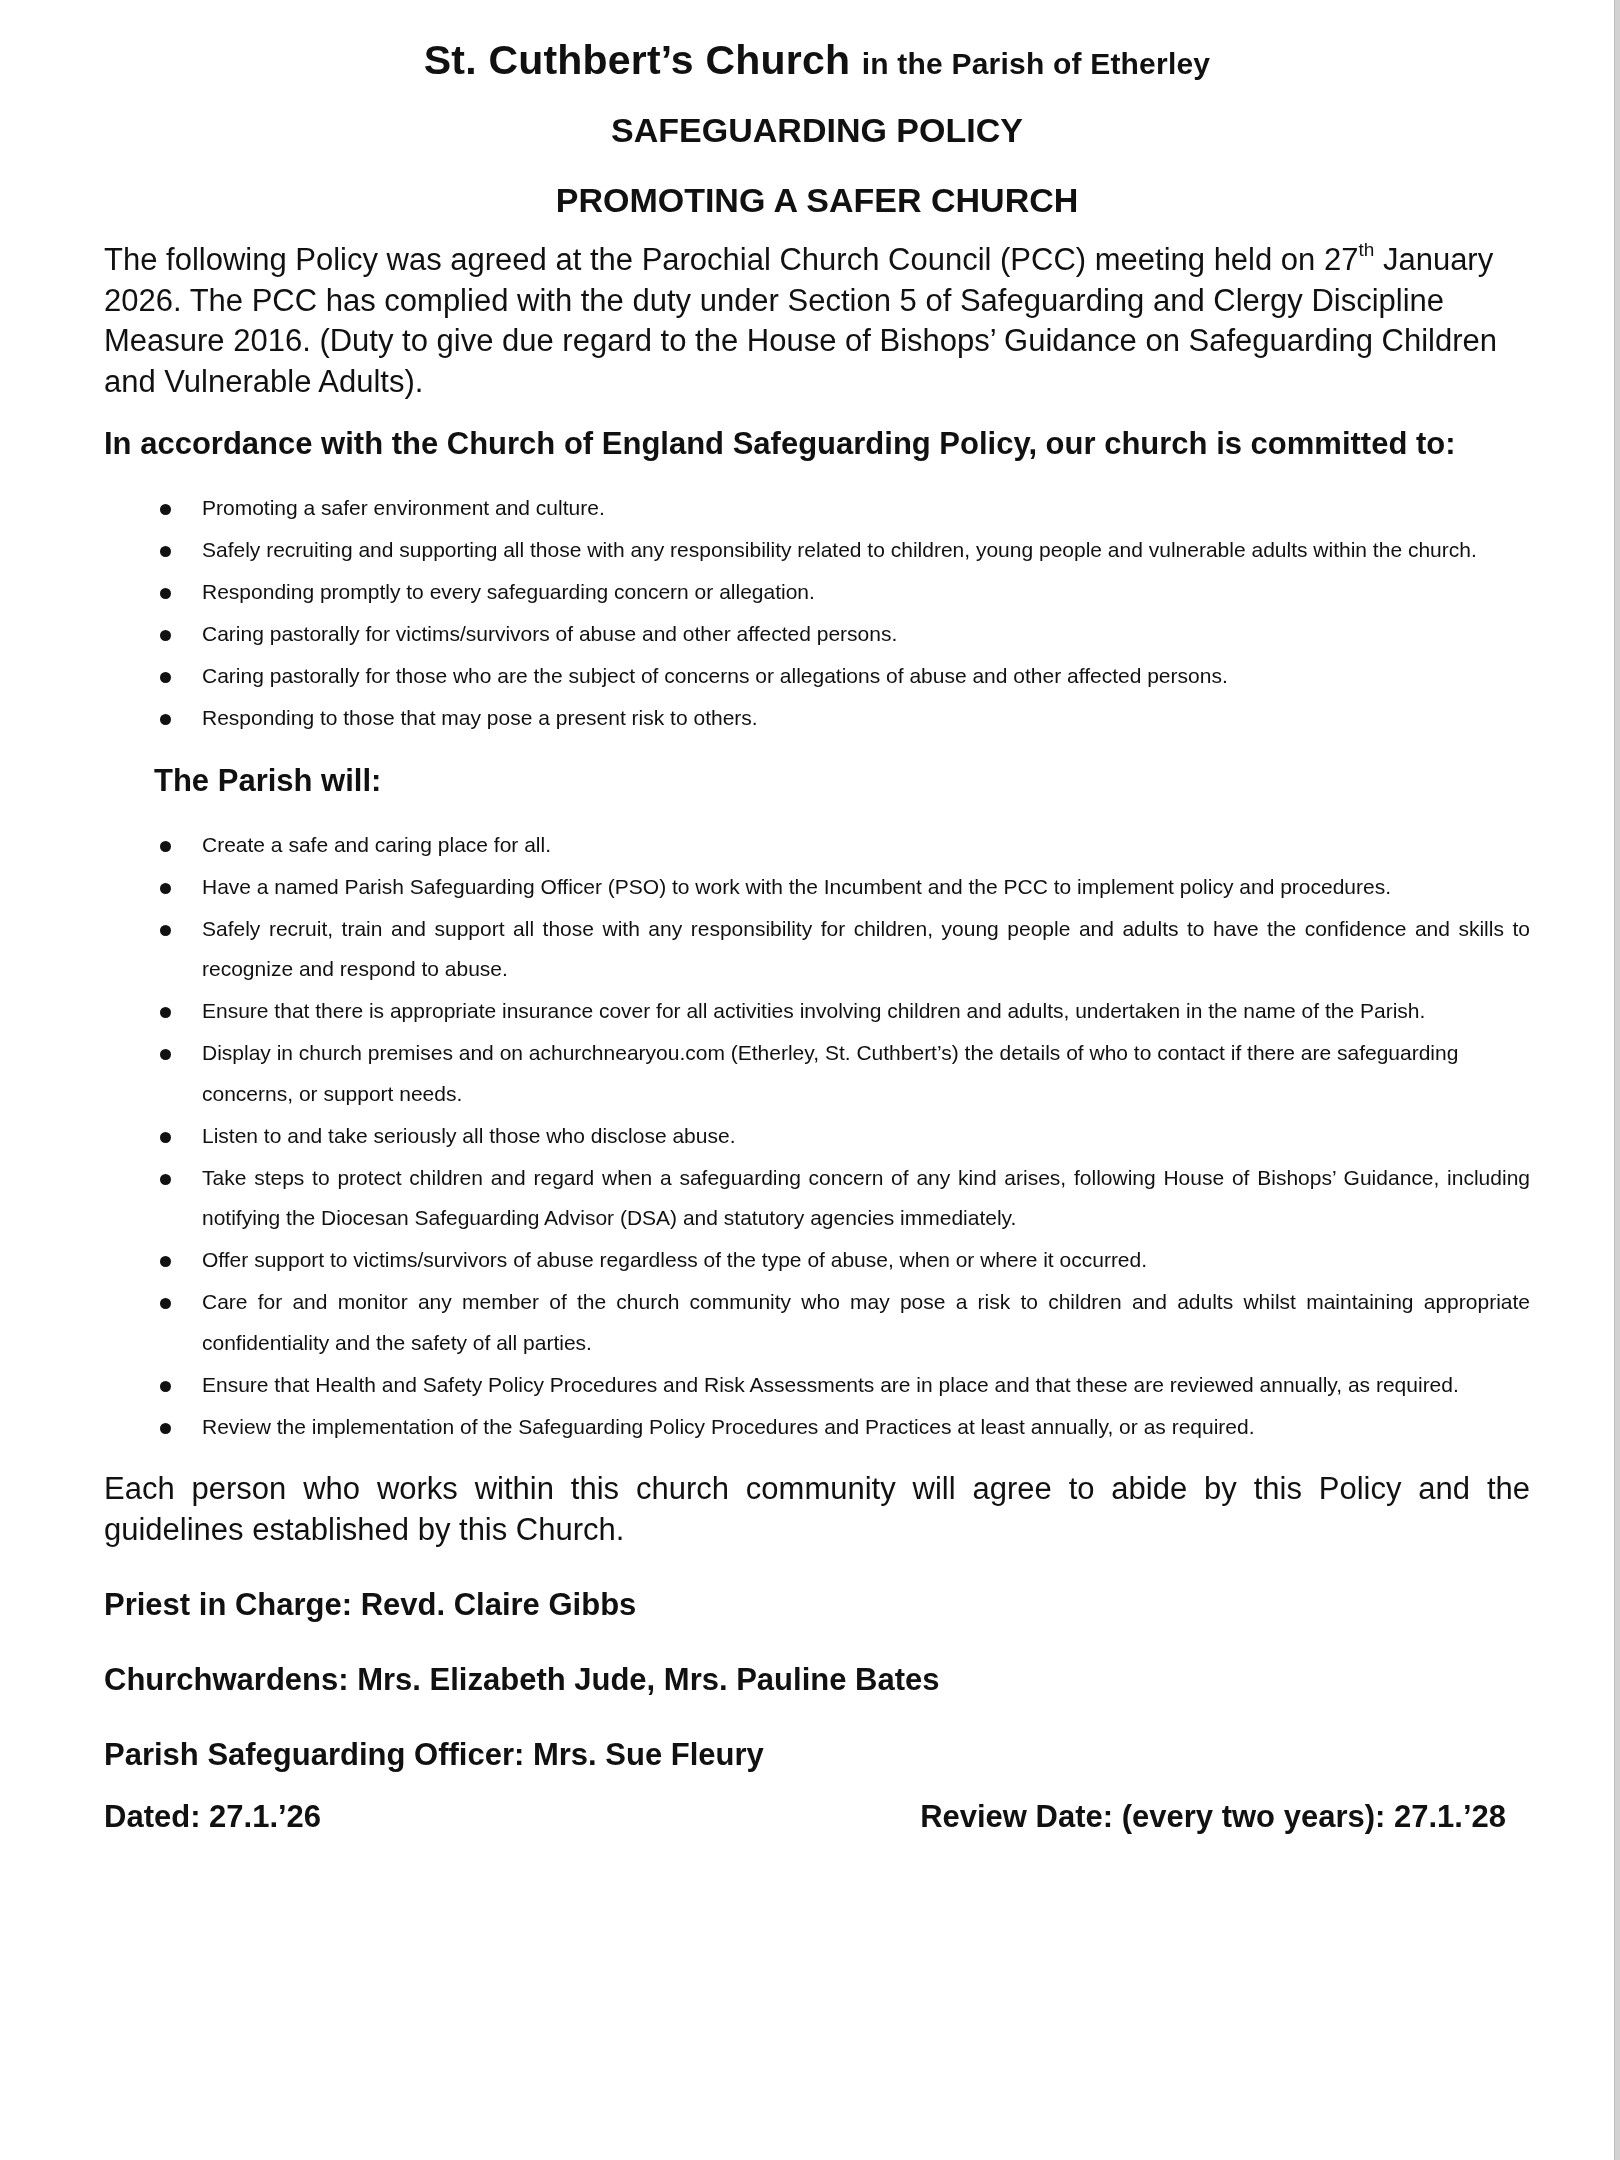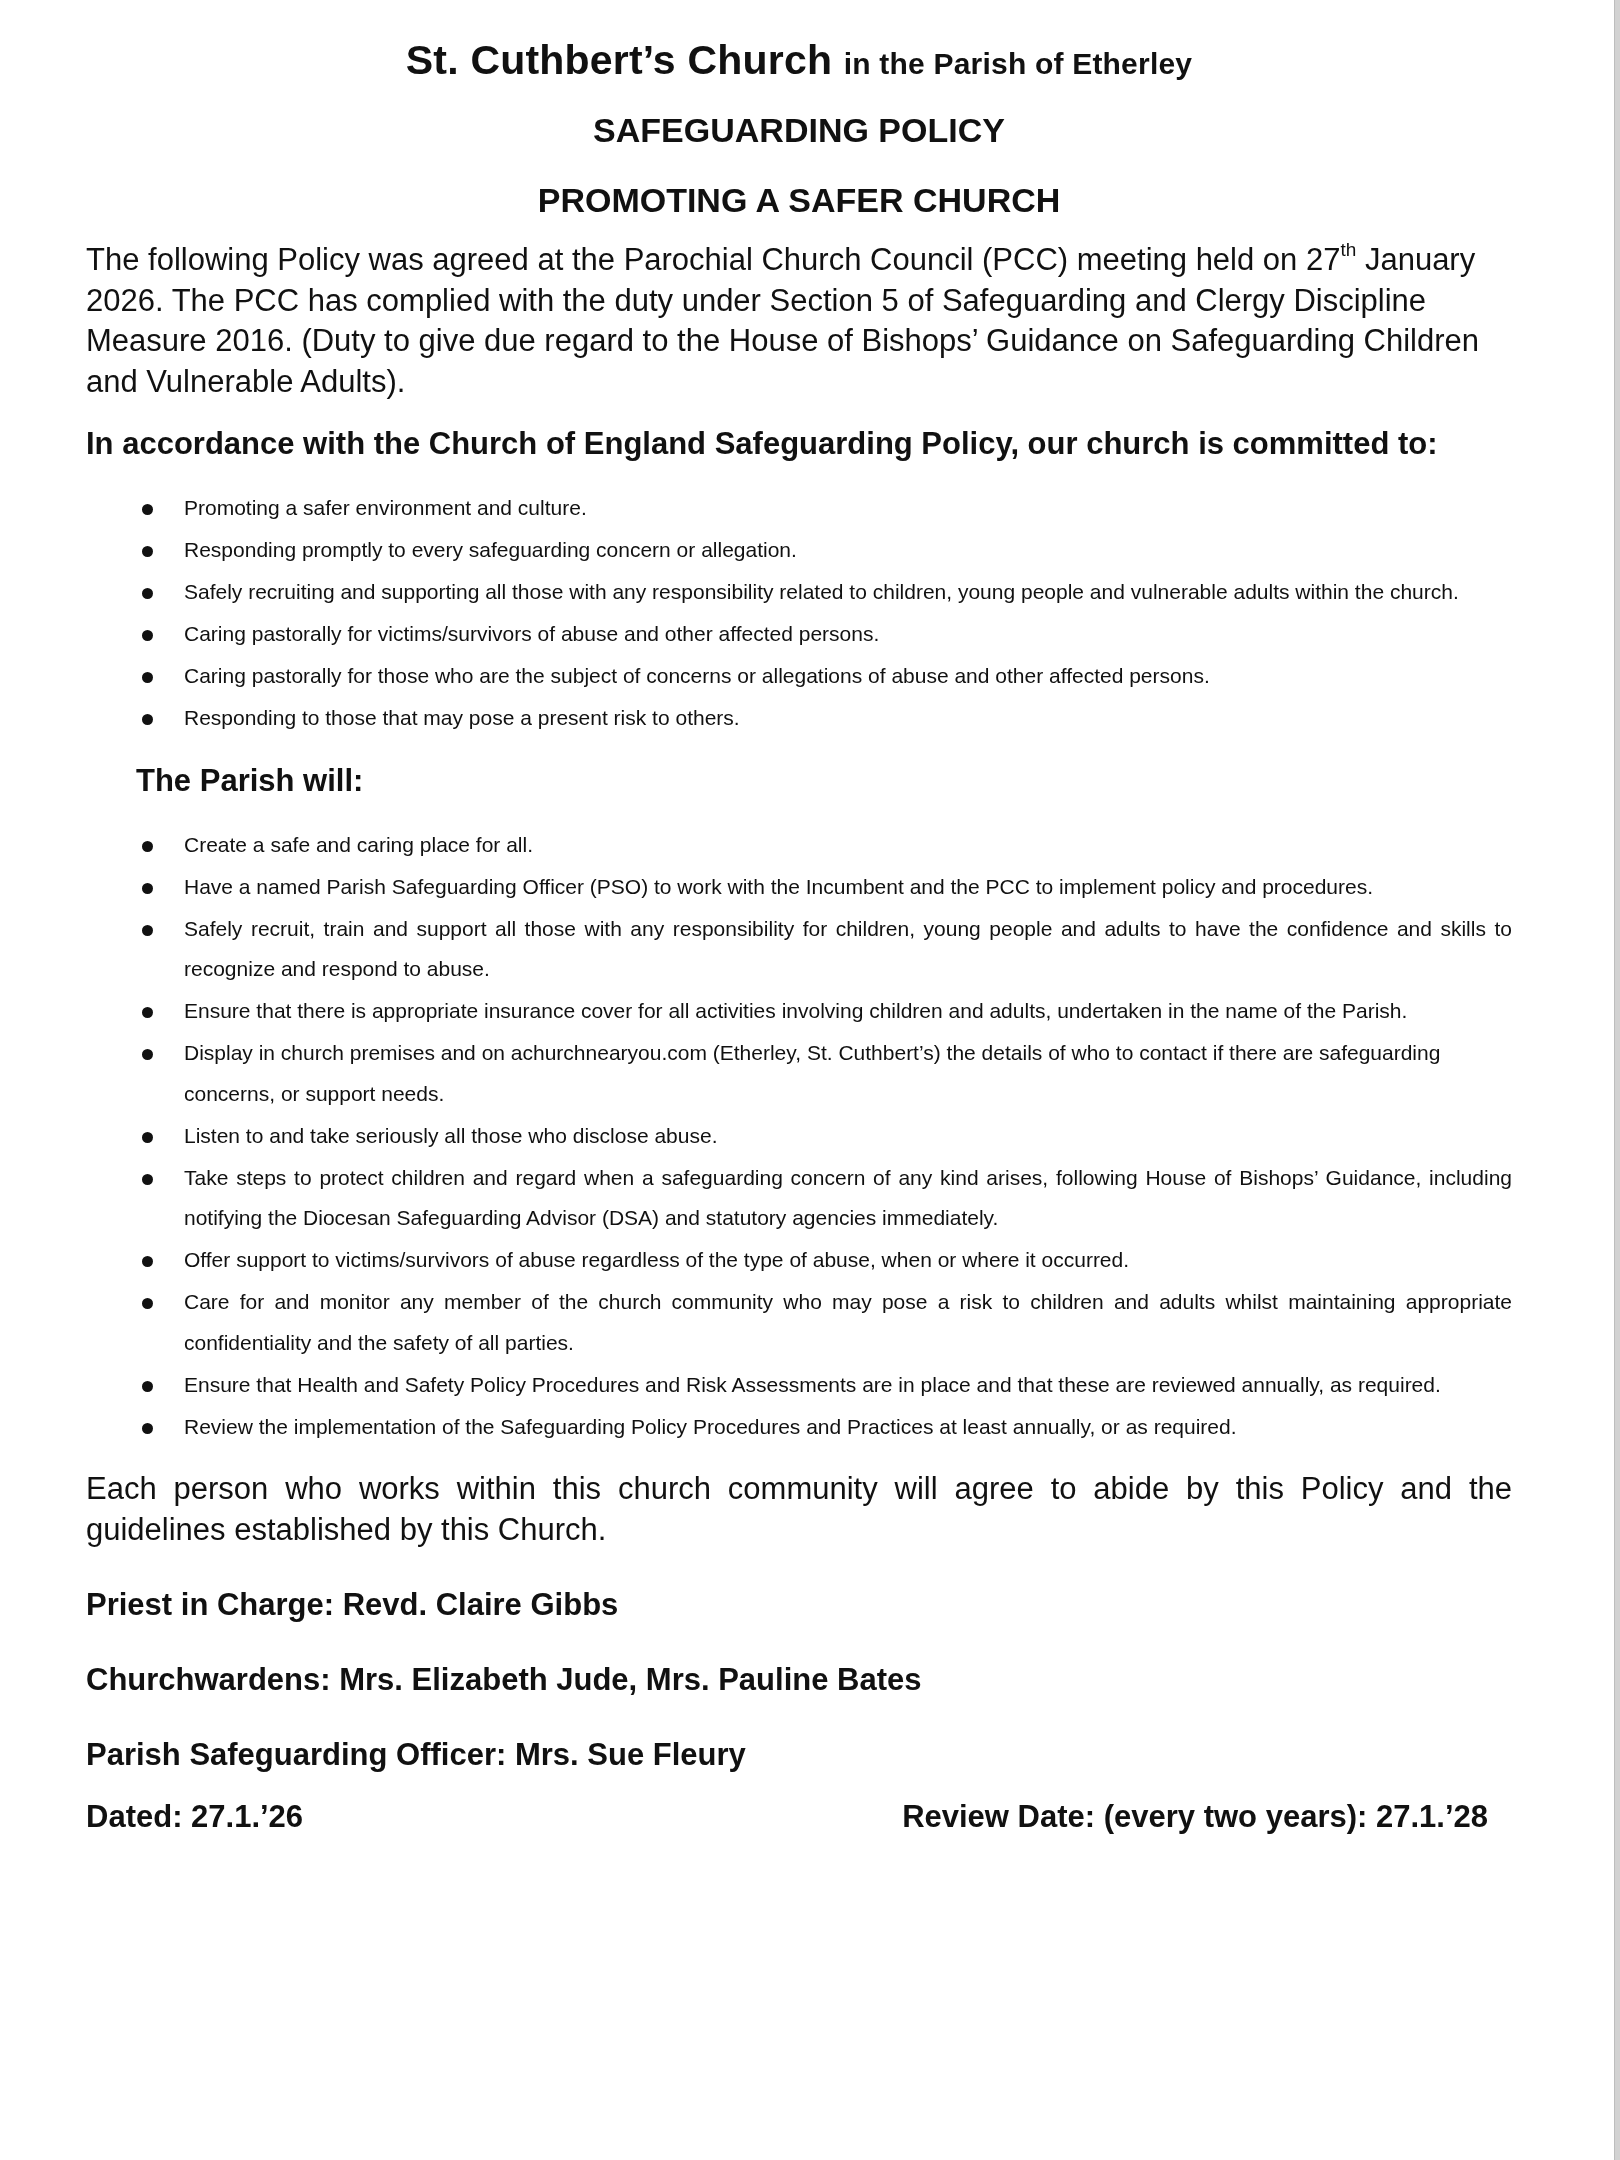--- a/index.html
+++ b/index.html
@@ -18,21 +18,21 @@
       position: absolute;
       top: 0;
       right: 0;
       width: 6px;
       height: 2160px;
       background: #d2d2d2;
       border-left: 1px solid #bdbdbd;
     }
     .page {
       position: absolute;
-      left: 86px;
+      left: 104px;
       top: 0;
       width: 1426px;
     }
     .title {
       text-align: center;
       font-weight: bold;
       font-size: 41px;
       line-height: 48px;
       padding-top: 36px;
       letter-spacing: 0.2px;
@@ -117,22 +117,22 @@
 
   <div class="heading h1">SAFEGUARDING POLICY</div>
   <div class="heading h2">PROMOTING A SAFER CHURCH</div>
 
   <p class="para intro"><span>The following Policy was agreed at the Parochial Church Council (PCC) meeting held on 27</span><sup>th</sup><span> January 2026. The PCC has complied with the duty under Section 5 of Safeguarding and Clergy Discipline Measure 2016. (Duty to give due regard to the House of Bishops’ Guidance on Safeguarding Children and Vulnerable Adults).</span></p>
 
   <p class="bold-line committed">In accordance with the Church of England Safeguarding Policy, our church is committed to:</p>
 
   <ul class="bullets list1">
     <li><span class="dot"></span><span>Promoting a safer environment and culture.</span></li>
+    <li><span class="dot"></span><span>Safely recruiting and supporting all those with any responsibility related to children, young people and vulnerable adults within the church.</span></li>
     <li><span class="dot"></span><span>Responding promptly to every safeguarding concern or allegation.</span></li>
-    <li><span class="dot"></span><span>Safely recruiting and supporting all those with any responsibility related to children, young people and vulnerable adults within the church.</span></li>
     <li><span class="dot"></span><span>Caring pastorally for victims/survivors of abuse and other affected persons.</span></li>
     <li><span class="dot"></span><span>Caring pastorally for those who are the subject of concerns or allegations of abuse and other affected persons.</span></li>
     <li><span class="dot"></span><span>Responding to those that may pose a present risk to others.</span></li>
   </ul>
 
   <p class="bold-line parish-will">The Parish will:</p>
 
   <ul class="bullets list2">
     <li><span class="dot"></span><span>Create a safe and caring place for all.</span></li>
     <li><span class="dot"></span><span>Have a named Parish Safeguarding Officer (PSO) to work with the Incumbent and the PCC to implement policy and procedures.</span></li>

